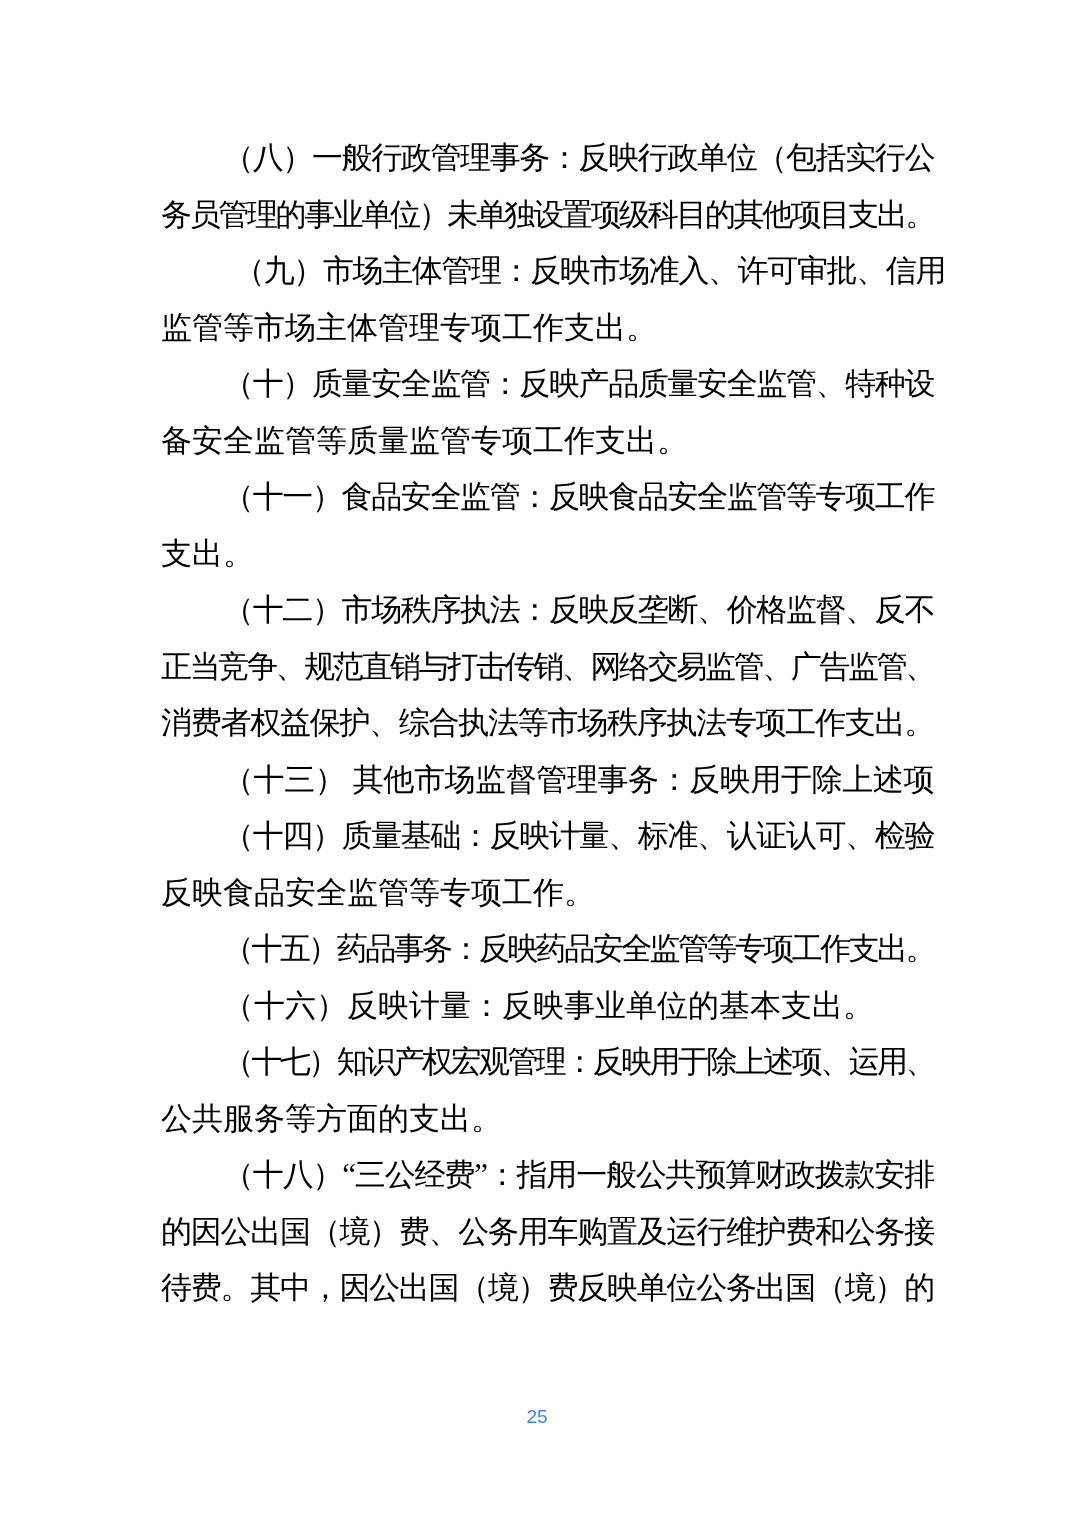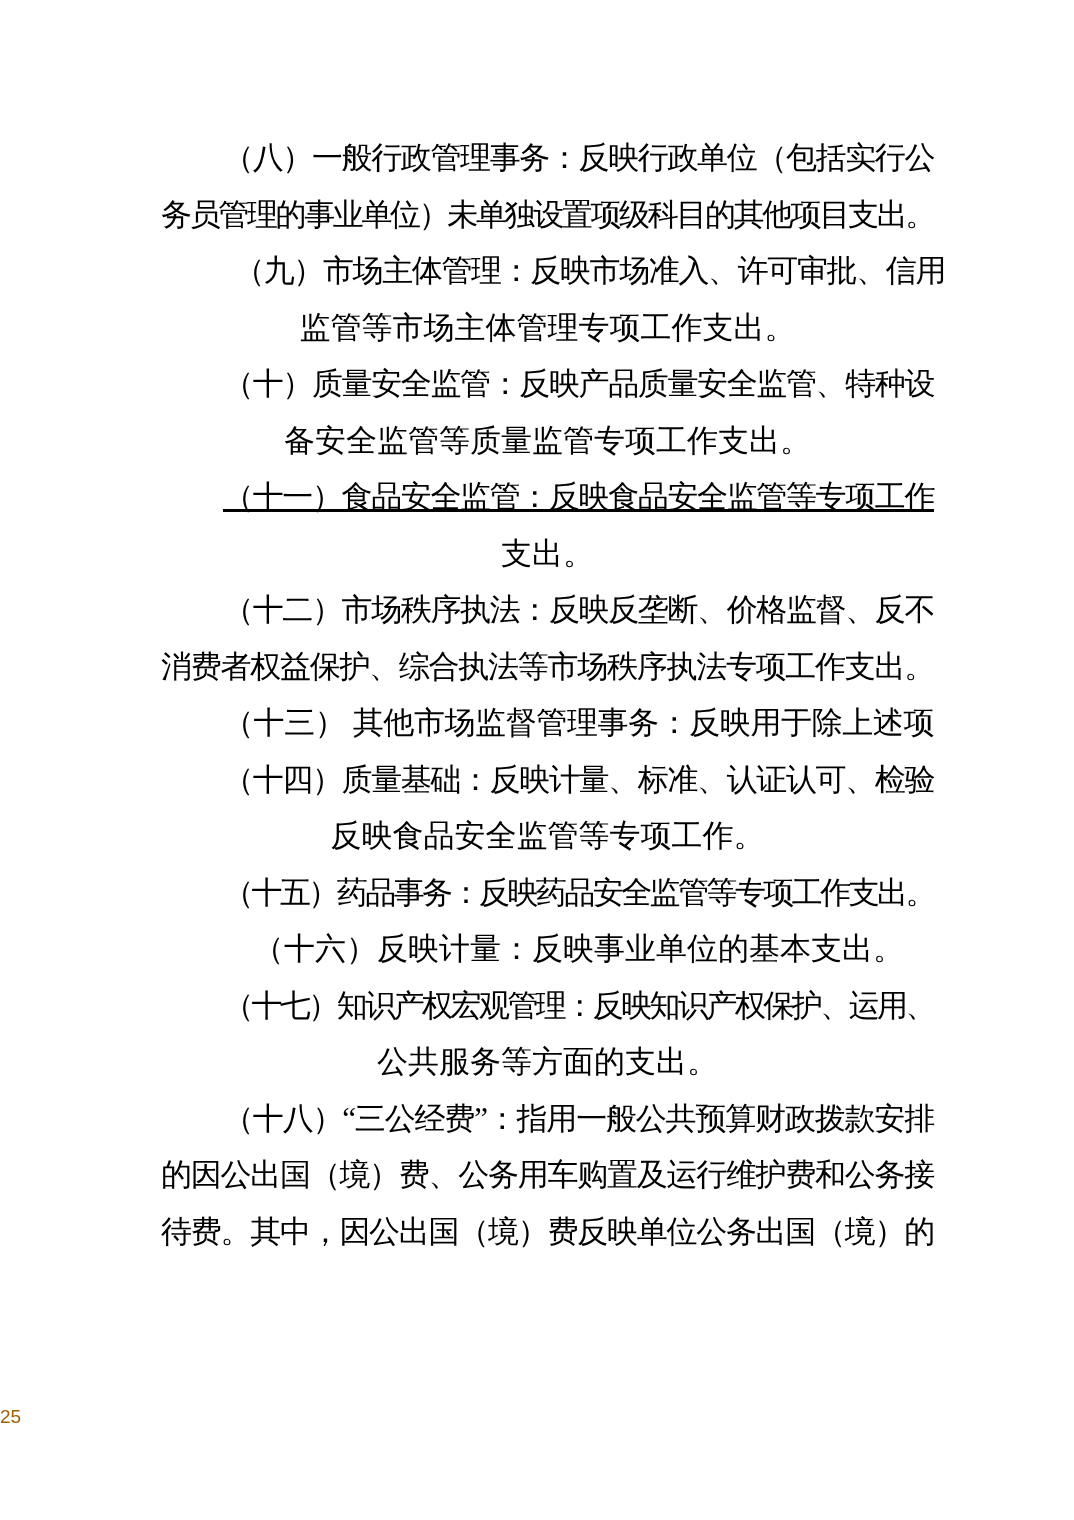--- a/index.html
+++ b/index.html
@@ -16,41 +16,41 @@
     background: #ffffff;
     color: #000000;
     overflow: hidden;
   }
   .content {
     position: absolute;
     left: 161px;
     top: 130px;
     width: 773px;
   }
-  .para { margin: 0; padding: 0; text-align: center; }
+  .para { margin: 0; padding: 0; }
   .line {
     height: 56.5px;
     line-height: 56.5px;
     font-size: 31px;
     white-space: nowrap;
     font-weight: 400;
     letter-spacing: 0;
   }
   .line.first { padding-left: 62px; }
   .t { display: inline; }
   .page-number {
     position: absolute;
     top: 1405px;
     left: 0;
     width: 100%;
-    text-align: left;
+    text-align: center;
     font-family: "Liberation Sans", "DejaVu Sans", sans-serif;
     font-size: 19px;
     line-height: 24px;
-    color: #a16207;
+    color: #3b82f6;
   }
 </style>
 </head>
 <body>
 
 <div class="page">
   <div class="content">
 
     <div class="para">
       <div class="line first"><span class="t" style="letter-spacing: -1.375px;">（八）一般行政管理事务：反映行政单位（包括实行公</span></div>
@@ -61,26 +61,27 @@
       <div class="line first"><span class="t" style="letter-spacing: -1.375px; margin-left: 11px;">（九）市场主体管理：反映市场准入、许可审批、信用</span></div>
       <div class="line"><span class="t">监管等市场主体管理专项工作支出。</span></div>
     </div>
 
     <div class="para">
       <div class="line first"><span class="t" style="letter-spacing: -1.375px;">（十）质量安全监管：反映产品质量安全监管、特种设</span></div>
       <div class="line"><span class="t">备安全监管等质量监管专项工作支出。</span></div>
     </div>
 
     <div class="para">
-      <div class="line first"><span class="t" style="letter-spacing: -1.375px; text-decoration: underline;">（十一）食品安全监管：反映食品安全监管等专项工作</span></div>
+      <div class="line first"><span class="t" style="letter-spacing: -1.375px;">（十一）食品安全监管：反映食品安全监管等专项工作</span></div>
       <div class="line"><span class="t">支出。</span></div>
     </div>
 
     <div class="para">
       <div class="line first"><span class="t" style="letter-spacing: -1.375px;">（十二）市场秩序执法：反映反垄断、价格监督、反不</span></div>
+      <div class="line"><span class="t" style="letter-spacing: -2.37037px;">正当竞争、规范直销与打击传销、网络交易监管、广告监管、</span></div>
       <div class="line"><span class="t" style="letter-spacing: -1.26923px; margin-top: 16px;">消费者权益保护、综合执法等市场秩序执法专项工作支出。</span></div>
     </div>
 
     <div class="para">
       <div class="line first"><span class="t" style="letter-spacing: -0.40625px;">（十三） 其他市场监督管理事务：反映用于除上述项</span></div>
     </div>
 
     <div class="para">
       <div class="line first"><span class="t" style="letter-spacing: -1.375px;">（十四）质量基础：反映计量、标准、认证认可、检验</span></div>
       <div class="line"><span class="t">反映食品安全监管等专项工作。</span></div>
@@ -88,21 +89,21 @@
 
     <div class="para">
       <div class="line first"><span class="t" style="letter-spacing: -2.56px;">（十五）药品事务：反映药品安全监管等专项工作支出。</span></div>
     </div>
 
     <div class="para">
       <div class="line first"><span class="t">（十六）反映计量：反映事业单位的基本支出。</span></div>
     </div>
 
     <div class="para">
-      <div class="line first"><span class="t" style="letter-spacing: -2.56px;">（十七）知识产权宏观管理：反映知识产权保护、运用、</span></div>
+      <div class="line first"><span class="t" style="letter-spacing: -2.56px;">（十七）知识产权宏观管理：反映用于除上述项、运用、</span></div>
       <div class="line"><span class="t">公共服务等方面的支出。</span></div>
     </div>
 
     <div class="para">
       <div class="line first"><span class="t" style="letter-spacing: -1.18125px;">（十八）“三公经费”：指用一般公共预算财政拨款安排</span></div>
       <div class="line"><span class="t" style="letter-spacing: -1.26923px;">的因公出国（境）费、公务用车购置及运行维护费和公务接</span></div>
       <div class="line"><span class="t" style="letter-spacing: -1.26923px;">待费。其中，因公出国（境）费反映单位公务出国（境）的</span></div>
     </div>
 
   </div>

